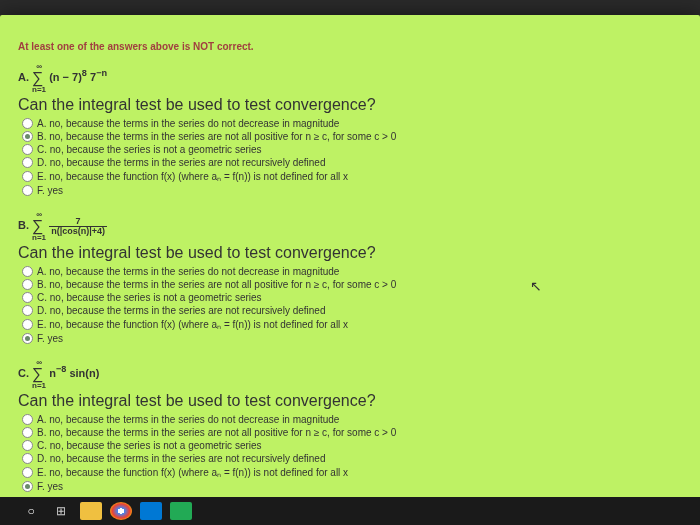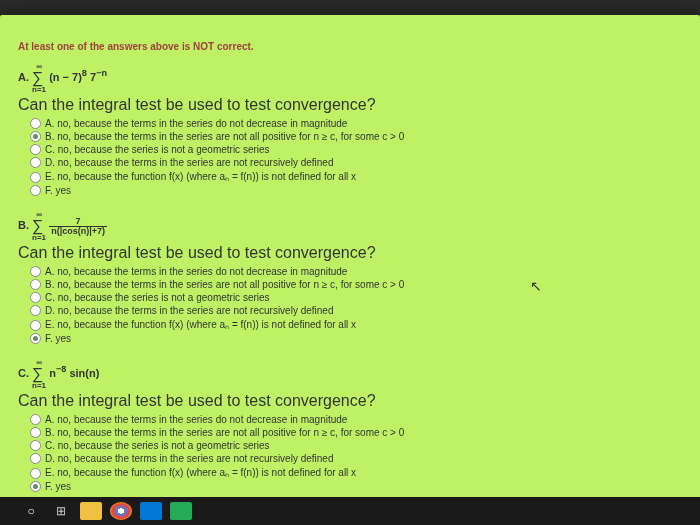--- a/index.html
+++ b/index.html
@@ -10,21 +10,21 @@
 .part-hdr{font-size:11px;font-weight:bold;color:#333;margin-bottom:2px}
 .sigma{display:inline-block;vertical-align:middle;font-size:11px}
 .sigma .big{font-size:16px;font-weight:normal}
 .sigma .sub{font-size:8px;display:block;text-align:center;margin-top:-2px}
 .sigma .sup{font-size:8px;display:block;text-align:center;margin-bottom:-2px}
 .frac{display:inline-block;vertical-align:middle;text-align:center;font-size:9px;line-height:1}
 .frac .num{display:block;border-bottom:1px solid #333;padding:0 2px}
 .frac .den{display:block;padding:0 2px}
 .q{font-size:16px;color:#333;margin:2px 0 3px 0}
 .opts{font-size:10px;color:#333}
-.opt{margin:1px 12px;display:flex;align-items:flex-end;gap:4px}
+.opt{margin:1px 4px;display:flex;align-items:center;gap:4px}
 .radio{width:9px;height:9px;border:1px solid #888;border-radius:50%;background:#fff;flex-shrink:0;margin-top:1px;display:flex;align-items:center;justify-content:center}
 .radio.sel::after{content:"";width:5px;height:5px;background:#6a8a6a;border-radius:50%}
 .taskbar{position:fixed;bottom:0;left:50%;transform:translateX(-50%);width:700px;height:28px;background:#1a1a1a;display:flex;align-items:center;gap:8px;padding:0 20px;box-sizing:border-box}
 .tb-icon{width:22px;height:18px;border-radius:2px;display:flex;align-items:center;justify-content:center;font-size:12px}
 .cursor{position:absolute;font-size:14px;color:#333;pointer-events:none}
 </style>
 </head>
 <body>
 
 <div class="screen">
@@ -68,21 +68,21 @@
   </div>
 
   <div class="part">
     <div class="part-hdr">
       <span>B.</span>
       <span class="sigma">
         <span class="sup">∞</span><span class="big">∑</span><span class="sub">n=1</span>
       </span>
       <span class="frac">
         <span class="num">7</span>
-        <span class="den">n(|cos(n)|+7)</span>
+        <span class="den">n(|cos(n)|+4)</span>
       </span>
     </div>
     <div class="q">Can the integral test be used to test convergence?</div>
     <div class="opts">
       <div class="opt">
           <span class="radio"></span>
           <span>A. no, because the terms in the series do not decrease in magnitude</span>
         </div>
       <div class="opt">
           <span class="radio"></span>

